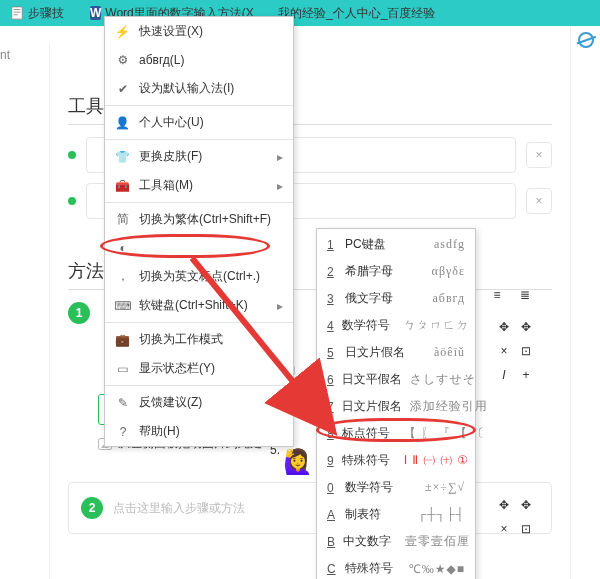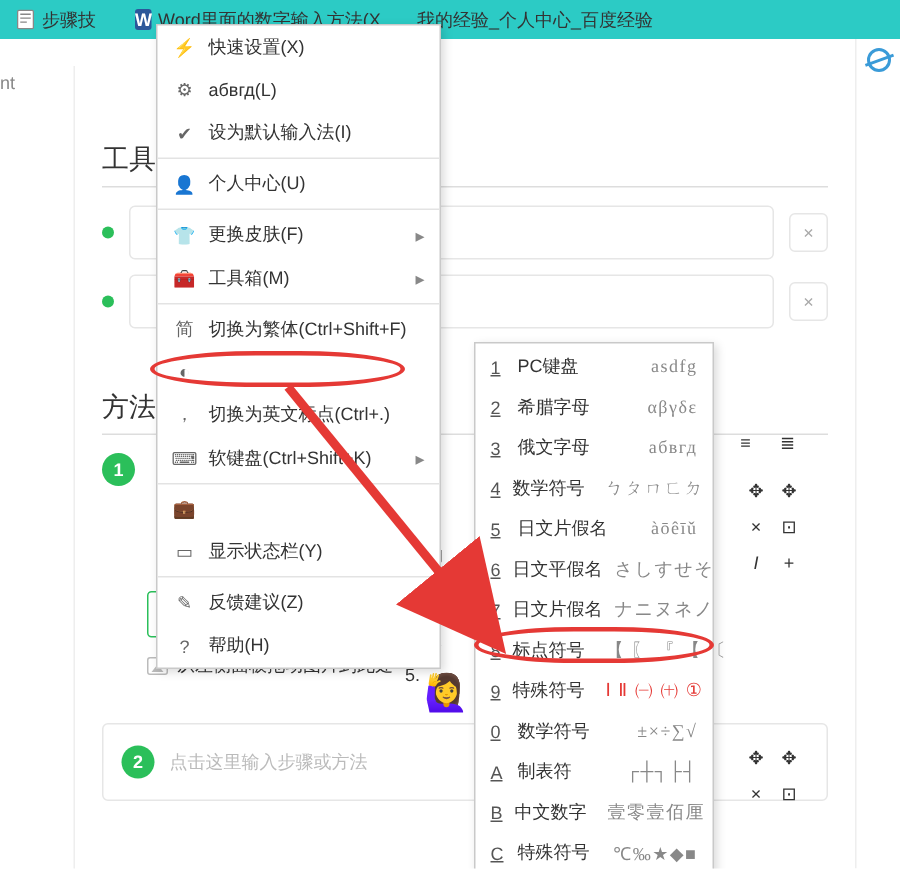--- a/index.html
+++ b/index.html
@@ -204,20 +204,21 @@
       <span>切换为英文标点(Ctrl+.)</span>
     </div>
   <div class="mi">
       <span class="ic">⌨</span>
       <span>软键盘(Ctrl+Shift+K)</span>
       <span class="arrow-r">▸</span>
     </div>
   <div class="sep"></div>
   <div class="mi">
       <span class="ic">💼</span>
+      <span>切换为工作模式</span>
     </div>
   <div class="mi">
       <span class="ic">▭</span>
       <span>显示状态栏(Y)</span>
     </div>
   <div class="sep"></div>
   <div class="mi">
       <span class="ic">✎</span>
       <span>反馈建议(Z)</span>
     </div>
@@ -256,21 +257,21 @@
       <span class="samp">àōêīǔ</span>
     </div>
   <div class="si">
       <span class="n">6</span>
       <span class="lab">日文平假名</span>
       <span class="samp">さしすせそ</span>
     </div>
   <div class="si">
       <span class="n">7</span>
       <span class="lab">日文片假名</span>
-      <span class="samp">ナニヌネノ</span>
+      <span class="samp">添加经验引用</span>
     </div>
   <div class="si">
       <span class="n">8</span>
       <span class="lab">标点符号</span>
       <span class="samp">【 〖 『 【 〔</span>
     </div>
   <div class="si hi">
       <span class="n">9</span>
       <span class="lab">特殊符号</span>
       <span class="samp">Ⅰ Ⅱ ㈠ ㈩ ①</span>

